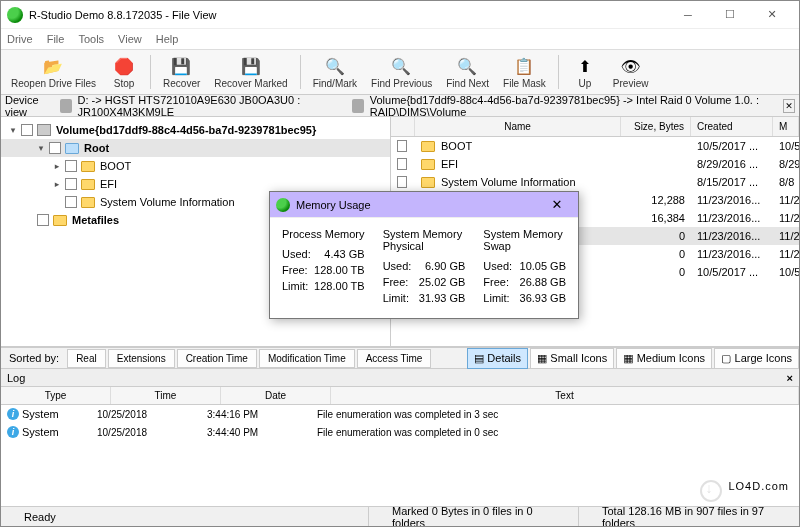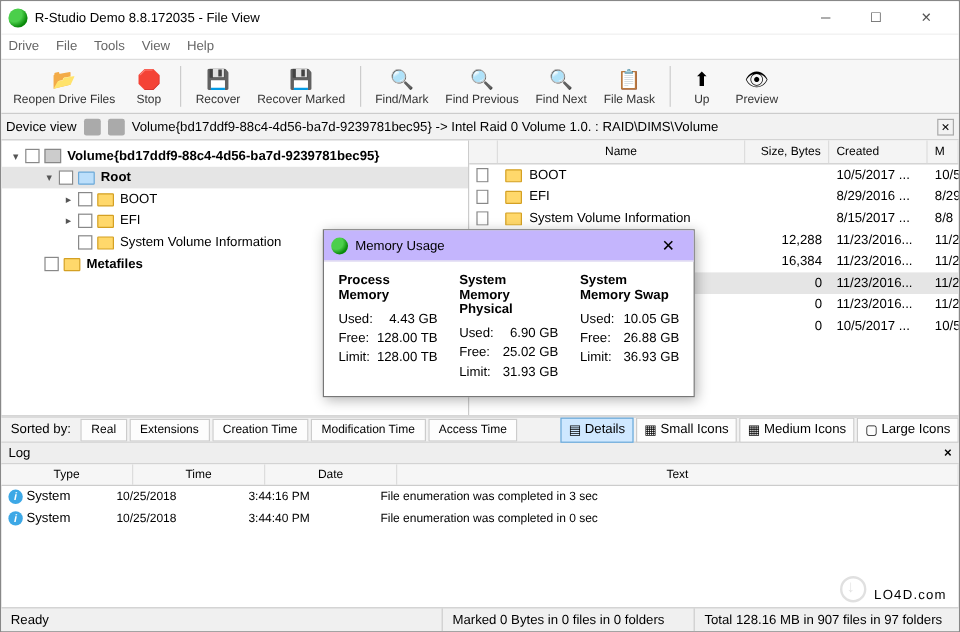--- a/index.html
+++ b/index.html
@@ -43,34 +43,34 @@
 .sortbar .viewbtn{padding:3px 6px;border:1px solid #ccc;background:#fdfdfd;margin-left:2px;display:flex;align-items:center;gap:3px;font-size:10px}
 .sortbar .viewbtn.act{background:#cfe8ff;border-color:#6aa8d8}
 .loghdr{height:18px;background:#eee;border-bottom:1px solid #ccc;display:flex;align-items:center;padding:0 6px}
 .loghdr .x{margin-left:auto;font-weight:bold}
 .logcols{height:18px;background:#f6f6f6;border-bottom:1px solid #ccc;display:flex}
 .logcols .lc{border-right:1px solid #ddd;padding:0 6px;display:flex;align-items:center;font-size:10px}
 .logrow{height:18px;display:flex;align-items:center}
 .logrow .lc{padding:0 6px;display:flex;align-items:center;gap:3px;font-size:10px}
 .info{width:12px;height:12px;border-radius:50%;background:#3da8e6;color:#fff;font-size:9px;display:flex;align-items:center;justify-content:center;font-style:italic;font-weight:bold}
 .status{position:absolute;bottom:0;left:0;right:0;height:20px;background:#f0f0f0;border-top:1px solid #ccc;display:flex;align-items:center;font-size:10px}
-.status .cell{padding:0 8px;border-right:1px solid #ccc;height:100%;display:flex;align-items:center}
+.status .cell{padding:0 23px;border-right:1px solid #ccc;height:100%;display:flex;align-items:center}
 
 .dialog{position:absolute;left:268px;top:190px;width:310px;background:#fff;border:1px solid #777;box-shadow:2px 2px 10px rgba(0,0,0,0.3);z-index:100}
 .dlg-title{height:26px;display:flex;align-items:center;padding:0 6px;background:#c4b5fd;border-bottom:1px solid #eee}
 .dlg-title .icon{width:14px;height:14px;margin-right:6px;background:radial-gradient(circle at 30% 30%,#4bcf4b 40%,#0a8a0a 70%);border-radius:50%}
 .dlg-title .x{margin-left:auto;width:30px;text-align:center;font-size:13px}
 .dlg-body{padding:10px 12px;display:flex;gap:18px}
 .dlg-col{flex:1}
-.dlg-col h4{font-size:11px;font-weight:bold;margin-bottom:8px}
+.dlg-col h4{font-size:11px;font-weight:normal;margin-bottom:8px}
 .dlg-col .kv{display:flex;justify-content:space-between;font-size:10px;margin-bottom:4px}
 .dlg-foot{display:flex;justify-content:center;padding:8px 0 12px}
 .okbtn{width:72px;height:22px;border:1px solid #0078d7;background:#e5f1fb;display:flex;align-items:center;justify-content:center}
 
-.watermark{position:absolute;right:10px;bottom:24px;font-size:26px;color:rgba(0,0,0,0.12);font-weight:300;letter-spacing:1px;pointer-events:none;display:flex;align-items:flex-end;gap:6px}
+.watermark{position:absolute;right:10px;bottom:24px;font-size:26px;color:rgba(0,0,0,0.12);font-weight:300;letter-spacing:1px;pointer-events:none;display:flex;align-items:flex-start;gap:6px}
 .watermark .wmicon{width:22px;height:22px;border:2px solid rgba(0,0,0,0.12);border-radius:50%;position:relative}
 .watermark .wmicon::after{content:"↓";position:absolute;left:3px;top:-2px;font-size:14px;color:rgba(0,0,0,0.12)}
 </style>
 </head>
 <body>
 
 <div class="titlebar">
   <div class="icon"></div>
   <div class="title">R-Studio Demo 8.8.172035 - File View</div>
   <div class="winbtn">─</div>
@@ -128,20 +128,21 @@
     </div>
   <div class="tbtn">
       <div class="ic">👁</div>
       <div class="lbl">Preview</div>
     </div>
 </div>
 
 <div class="pathbar">
   <span>Device view</span>
   <div class="disk"></div>
+  <span>D: -&gt; HGST HTS721010A9E630 JB0OA3U0 : JR100X4M3KM9LE</span>
   <div class="disk"></div>
   <span>Volume{bd17ddf9-88c4-4d56-ba7d-9239781bec95} -&gt; Intel Raid 0 Volume 1.0. : RAID\DIMS\Volume</span>
   <div class="close">✕</div>
 </div>
 
 <div class="panes">
   <div class="left">
     <div class="tree-row" style="padding-left:6px">
       <div class="tw open"></div>
       <div class="chk"></div>

